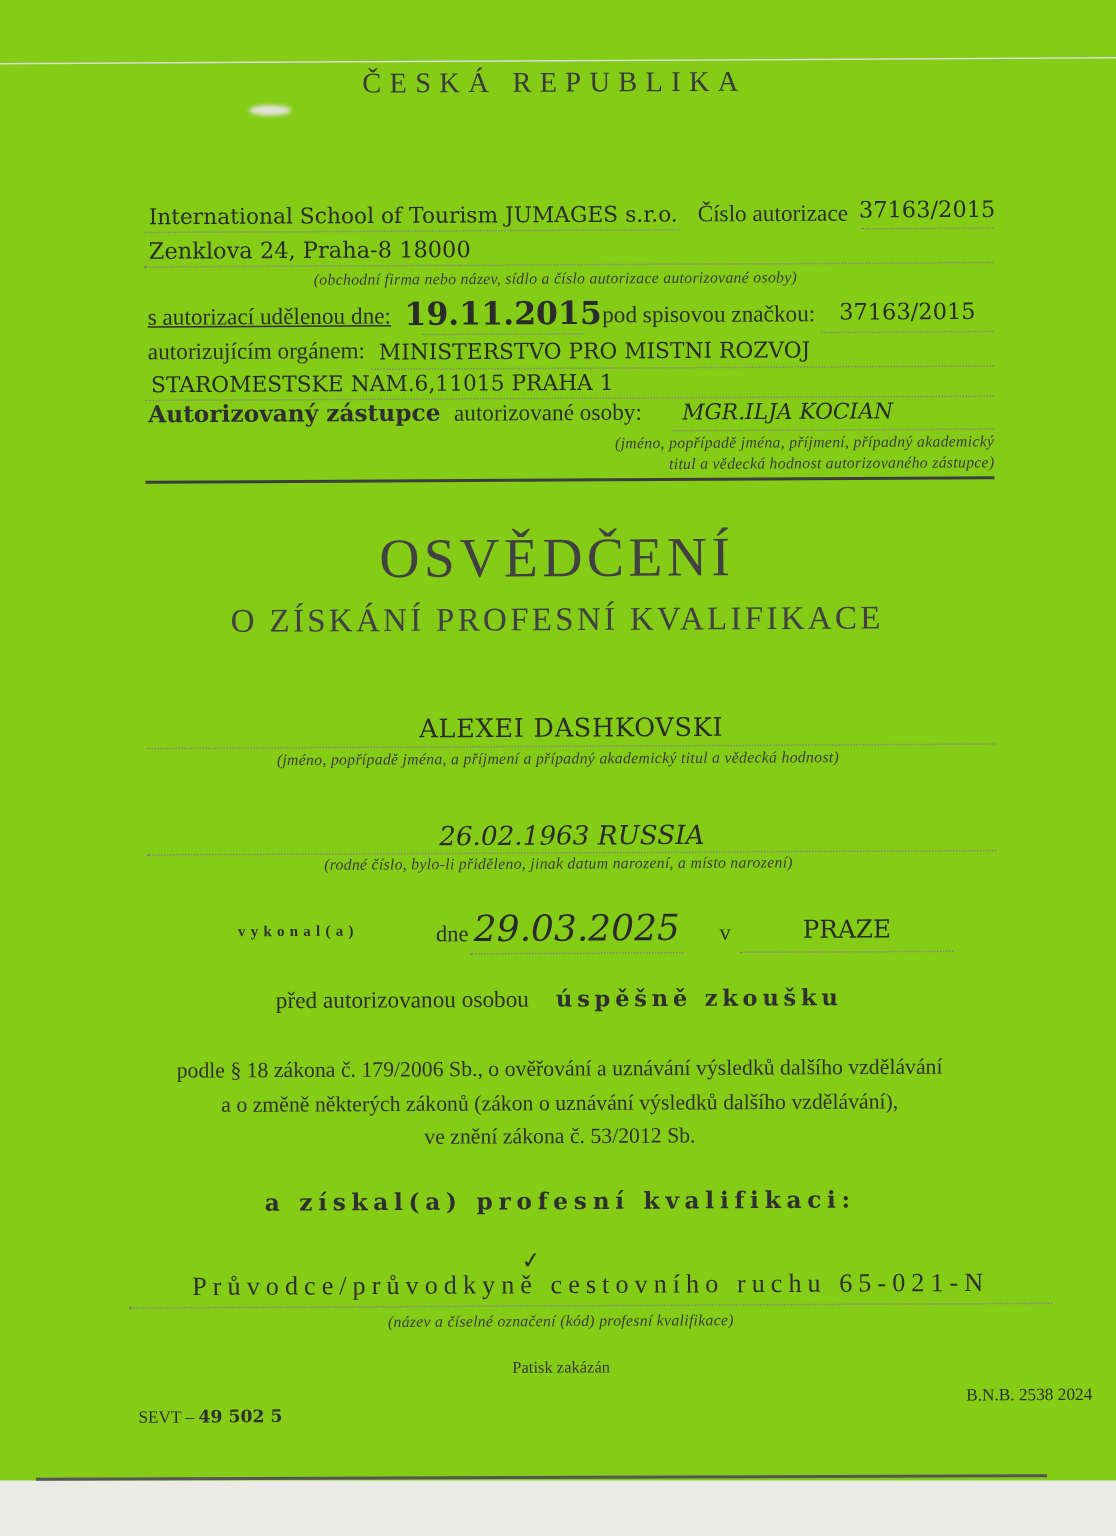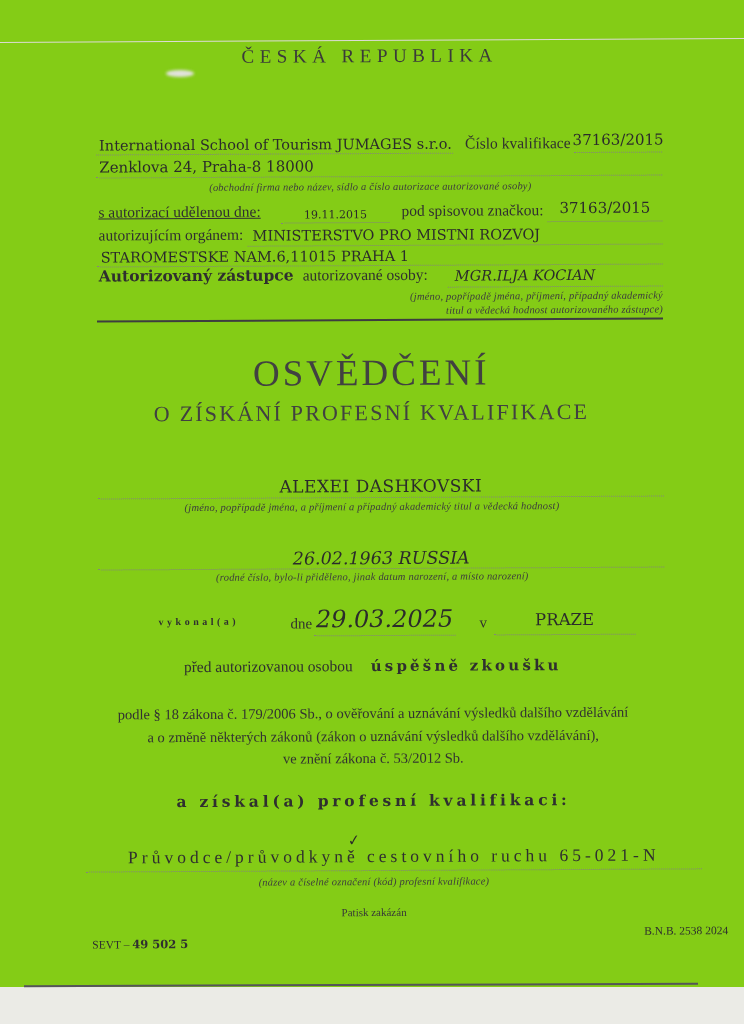--- a/index.html
+++ b/index.html
@@ -41,33 +41,33 @@
   <div class="smudge" style="left:166px; top:70px; width:28px; height:7px;"></div>
 
   <div class="tilt">
 
     <div class="abs center" style="top:45px; font-size:19px; letter-spacing:5.5px; color:#3a3a3a;">ČESKÁ REPUBLIKA</div>
 
 
     <div class="fline" style="left:98px; top:130px; width:357px; height:23px;">
       <span class="typed" style="font-size:14.5px; padding:0 0 1px 3px;">International School of Tourism JUMAGES s.r.o.</span>
     </div>
-    <div class="abs lbl" style="left:467px; top:135px;">Číslo kvalifikace</div>
+    <div class="abs lbl" style="left:467px; top:135px;">Číslo autorizace</div>
     <div class="fline c" style="left:576px; top:126px; width:88px; height:27px;">
       <span class="typed" style="font-size:15px; padding-bottom:3px;">37163/2015</span>
     </div>
 
     <div class="fline" style="left:98px; top:153px; width:566px; height:23px;">
       <span class="typed" style="font-size:15px; padding:0 0 1px 3px;">Zenklova 24, Praha-8 18000</span>
     </div>
     <div class="abs center cap" style="top:181px;">(obchodní firma nebo název, sídlo a číslo autorizace autorizované osoby)</div>
 
     <div class="abs lbl" style="left:100px; top:202px;text-decoration:underline;">s autorizací udělenou dne:</div>
     <div class="fline c" style="left:283px; top:198px; width:108px; height:24px;">
-      <span class="typed" style="font-size:11px; padding-bottom:1px;">19.11.2015</span>
+      <span class="typed" style="font-size:21px; padding-bottom:1px;font-weight:bold;">19.11.2015</span>
     </div>
     <div class="abs lbl" style="left:403px; top:202px;">pod spisovou značkou:</div>
     <div class="fline c" style="left:549px; top:194px; width:115px; height:28px;">
       <span class="typed" style="font-size:15px; padding-bottom:4px;">37163/2015</span>
     </div>
 
     <div class="abs lbl" style="left:100px; top:225px;">autorizujícím orgánem:</div>
     <div class="fline" style="left:249px; top:221px; width:415px; height:24px;">
       <span class="typed" style="font-size:14.5px; padding:0 0 2px 5px;">MINISTERSTVO PRO MISTNI ROZVOJ</span>
     </div>

